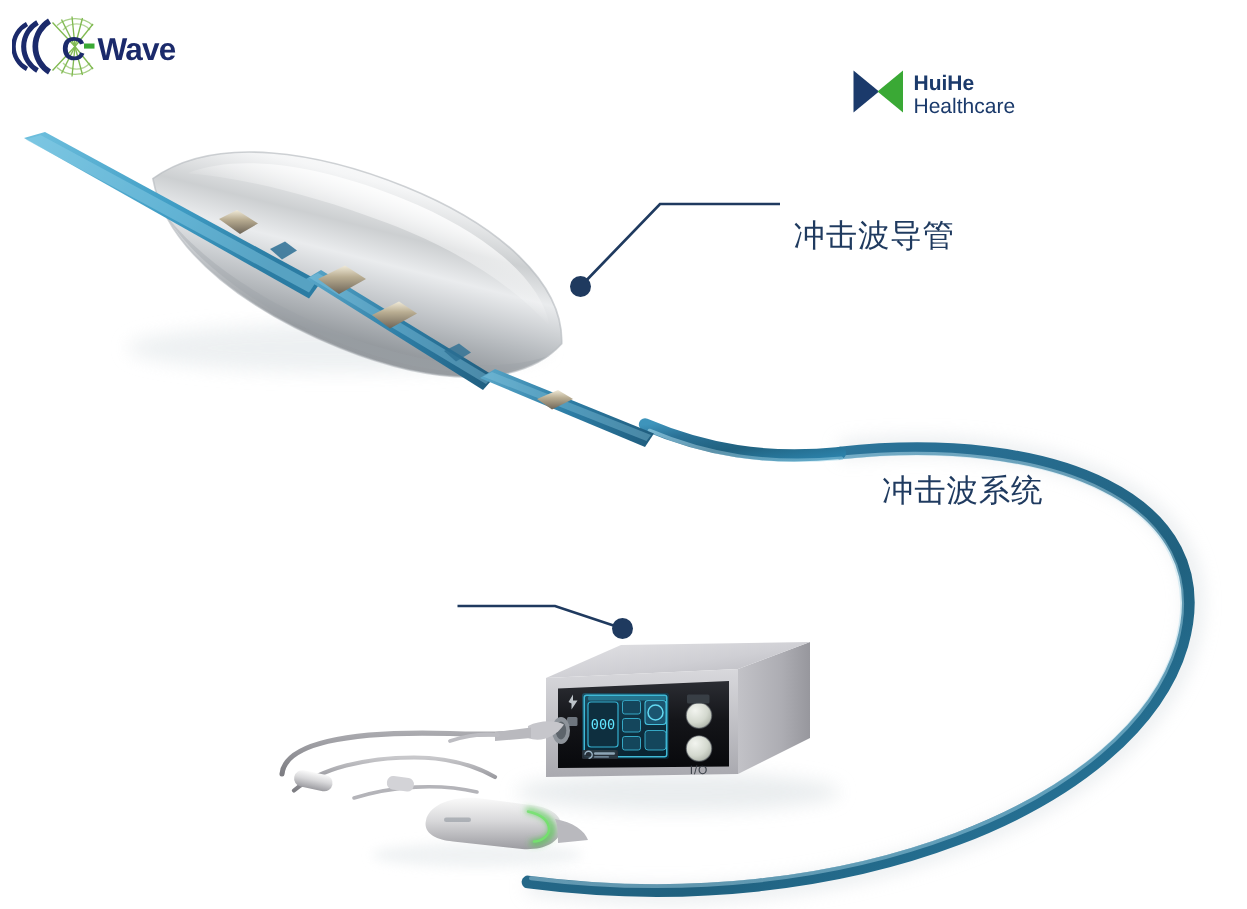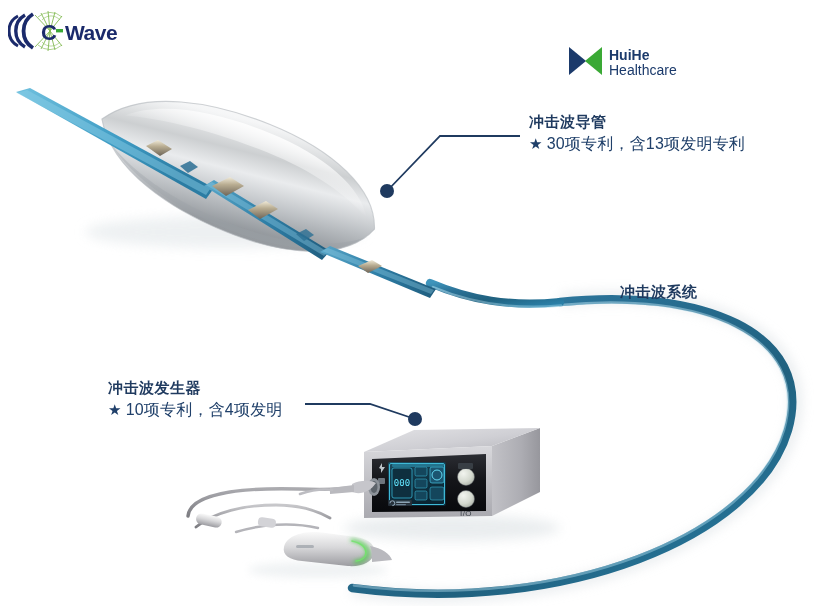--- a/index.html
+++ b/index.html
@@ -42,41 +42,42 @@
     width: 118px;
     height: 38px;
   }
 
   
   .annot {
     position: absolute;
     white-space: nowrap;
   }
   .annot-title {
-    font-size: 15px;
-    font-weight: bold;
+    font-size: 21px;
+    font-weight: normal;
     color: #1f3a5f;
     letter-spacing: 0.5px;
     line-height: 1.35;
+    margin-top: 32px;
   }
   .annot-sub {
     font-size: 16px;
     font-weight: normal;
     color: #20406a;
     line-height: 1.5;
     letter-spacing: 0.2px;
   }
   .annot-star {
     color: #20406a;
     font-size: 15px;
     padding-right: 4px;
   }
 
   #annot-catheter { left: 529px; top: 112px; }
-  #annot-system   { left: 620px; top: 282px; }
+  #annot-system   { left: 588px; top: 282px; }
   #annot-generator{ left: 108px; top: 378px; }
 
   
   #leaders, #artwork {
     position: absolute;
     left: 0; top: 0;
     width: 831px;
     height: 606px;
     pointer-events: none;
   }
@@ -384,29 +385,20 @@
         <path d="M 36 5 L 19 19 L 36 33 Z" fill="#3aa935"></path>
       </g>
       <text x="43" y="18" font-family="'Liberation Sans', sans-serif" font-size="14" font-weight="bold" fill="#1b3a6b">HuiHe</text>
       <text x="43" y="33" font-family="'Liberation Sans', sans-serif" font-size="14" fill="#1b3a6b">Healthcare</text>
     </svg>
   </div>
 
 
   <div class="annot" id="annot-catheter">
     <div class="annot-title">冲击波导管</div>
-    <div class="annot-sub">
-      <span class="annot-star">★</span><span>30项专利，含13项发明专利</span>
-    </div>
   </div>
 
   <div class="annot" id="annot-system">
     <div class="annot-title">冲击波系统</div>
   </div>
 
-  <div class="annot" id="annot-generator">
-    <div class="annot-title">冲击波发生器</div>
-    <div class="annot-sub">
-      <span class="annot-star">★</span><span>10项专利，含4项发明</span>
-    </div>
-  </div>
 
 </div>
 
 </body></html>

